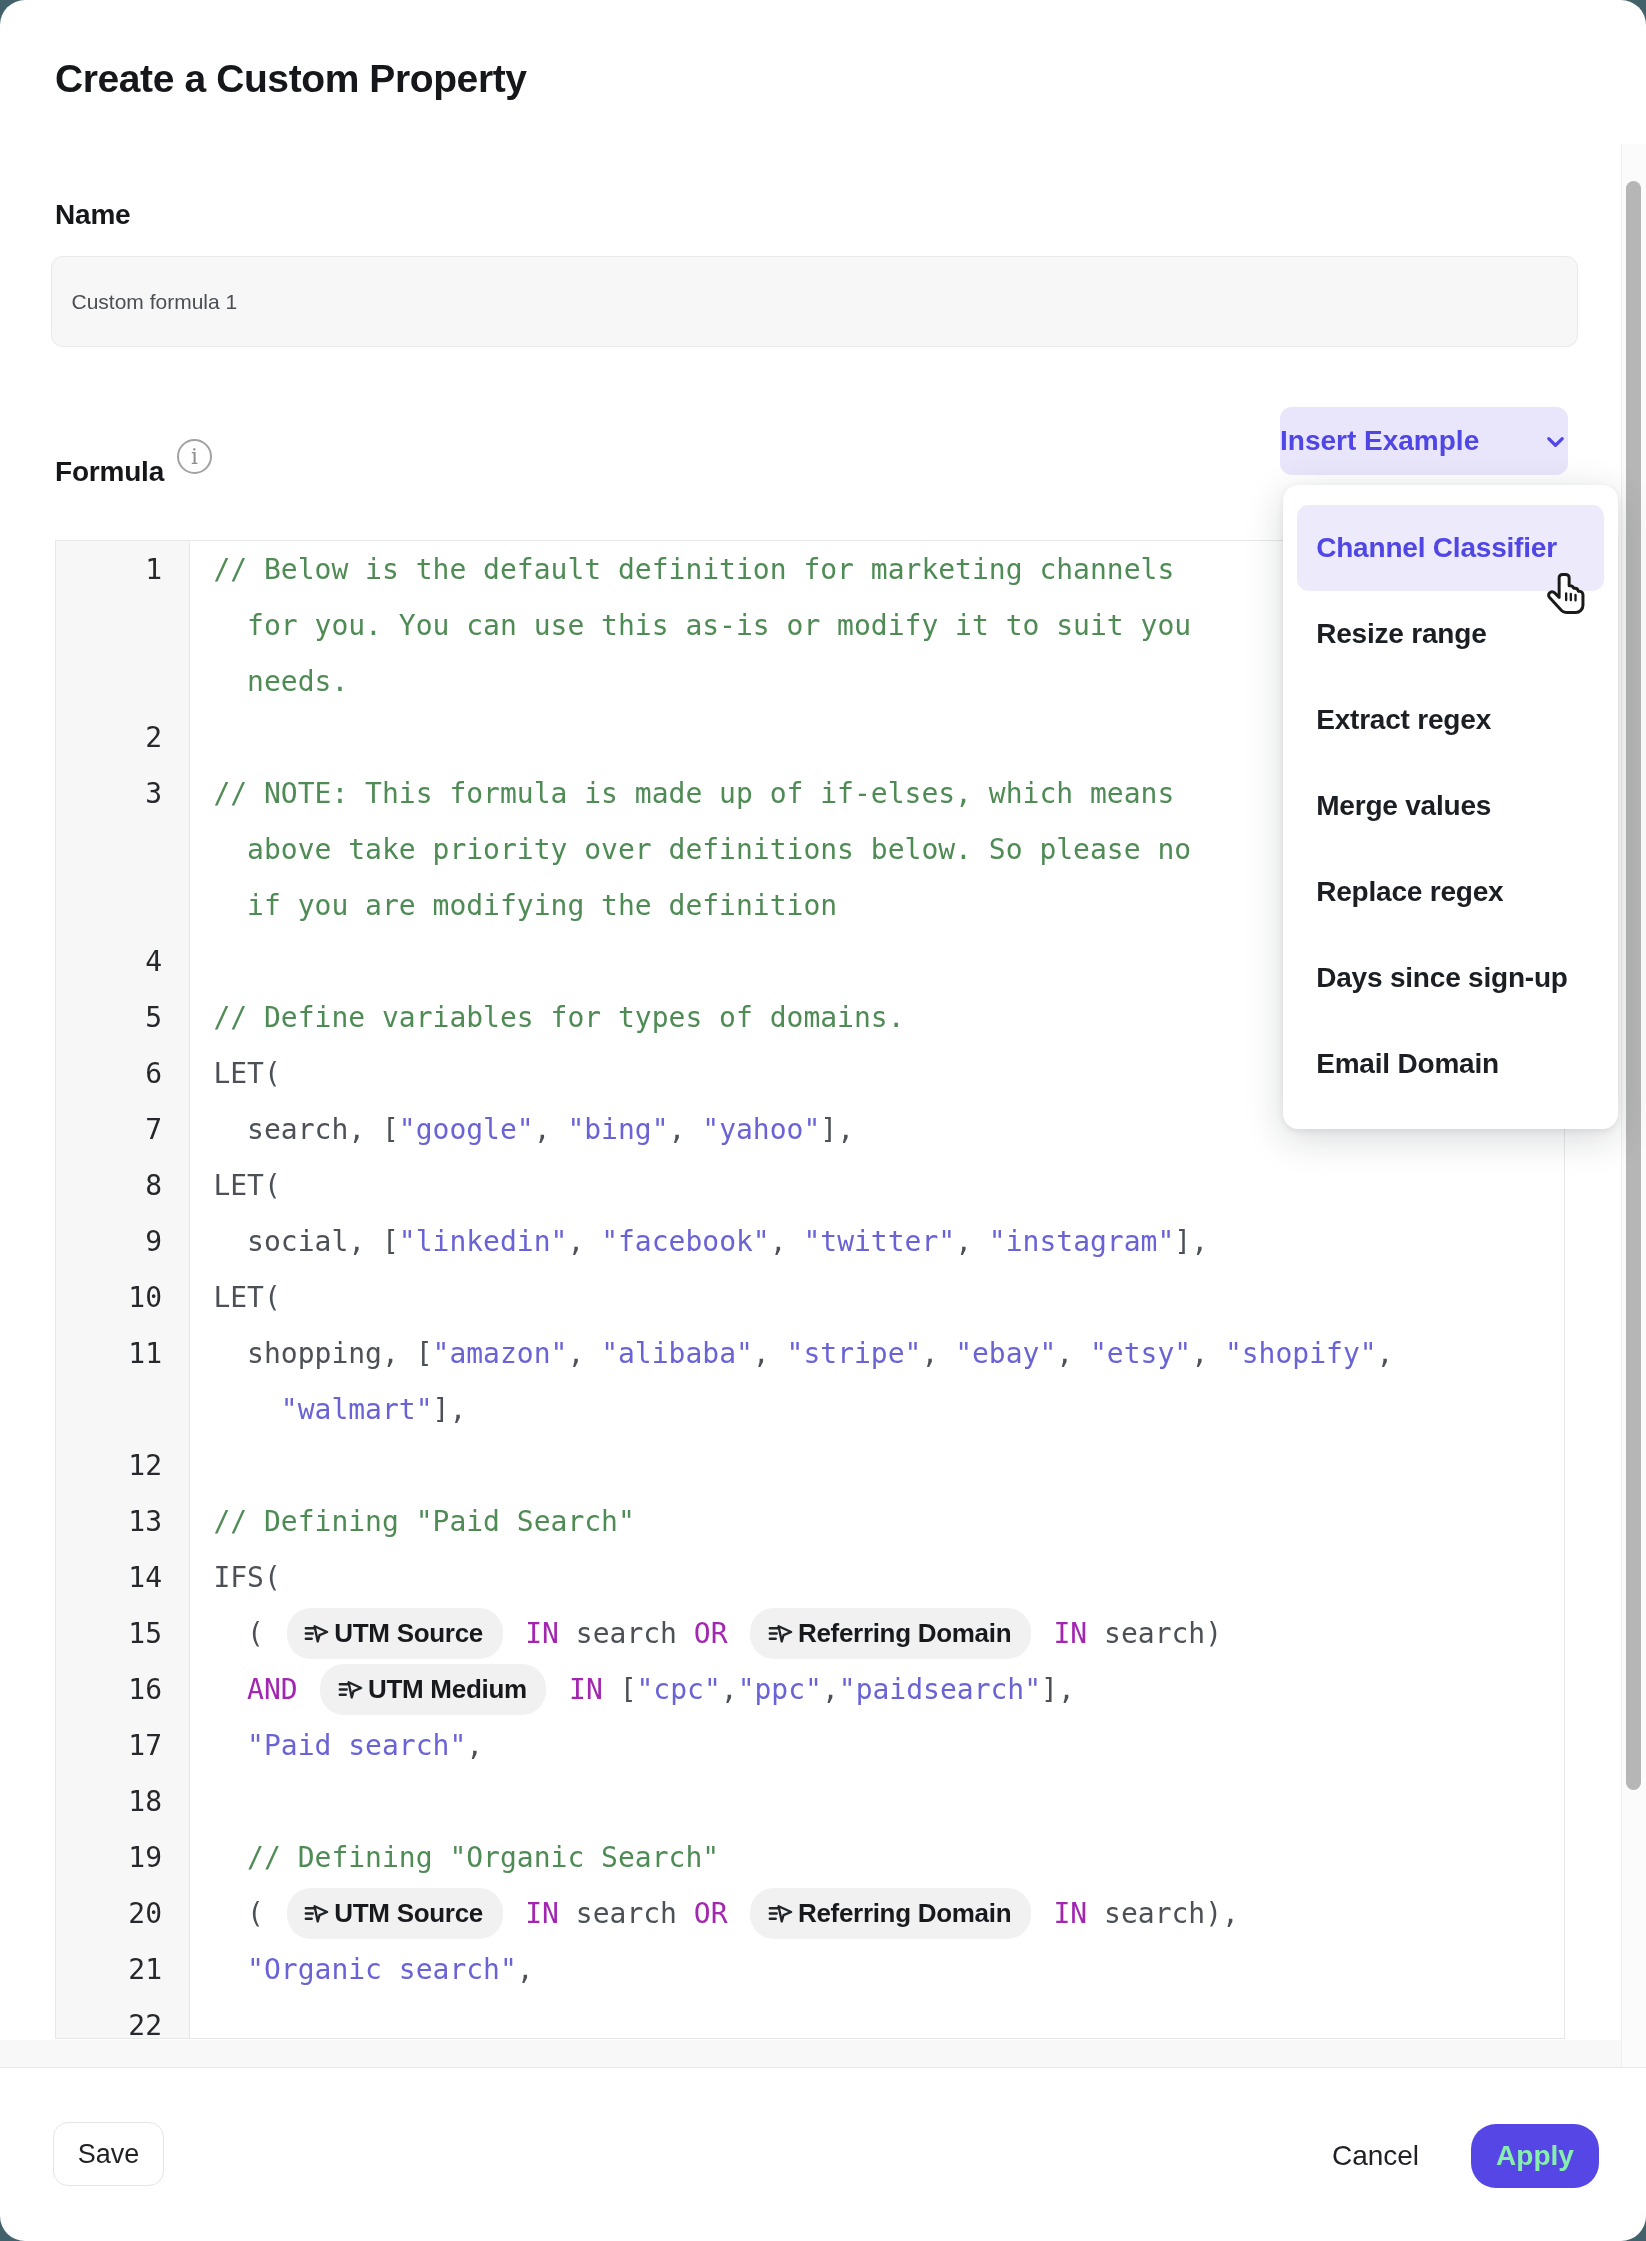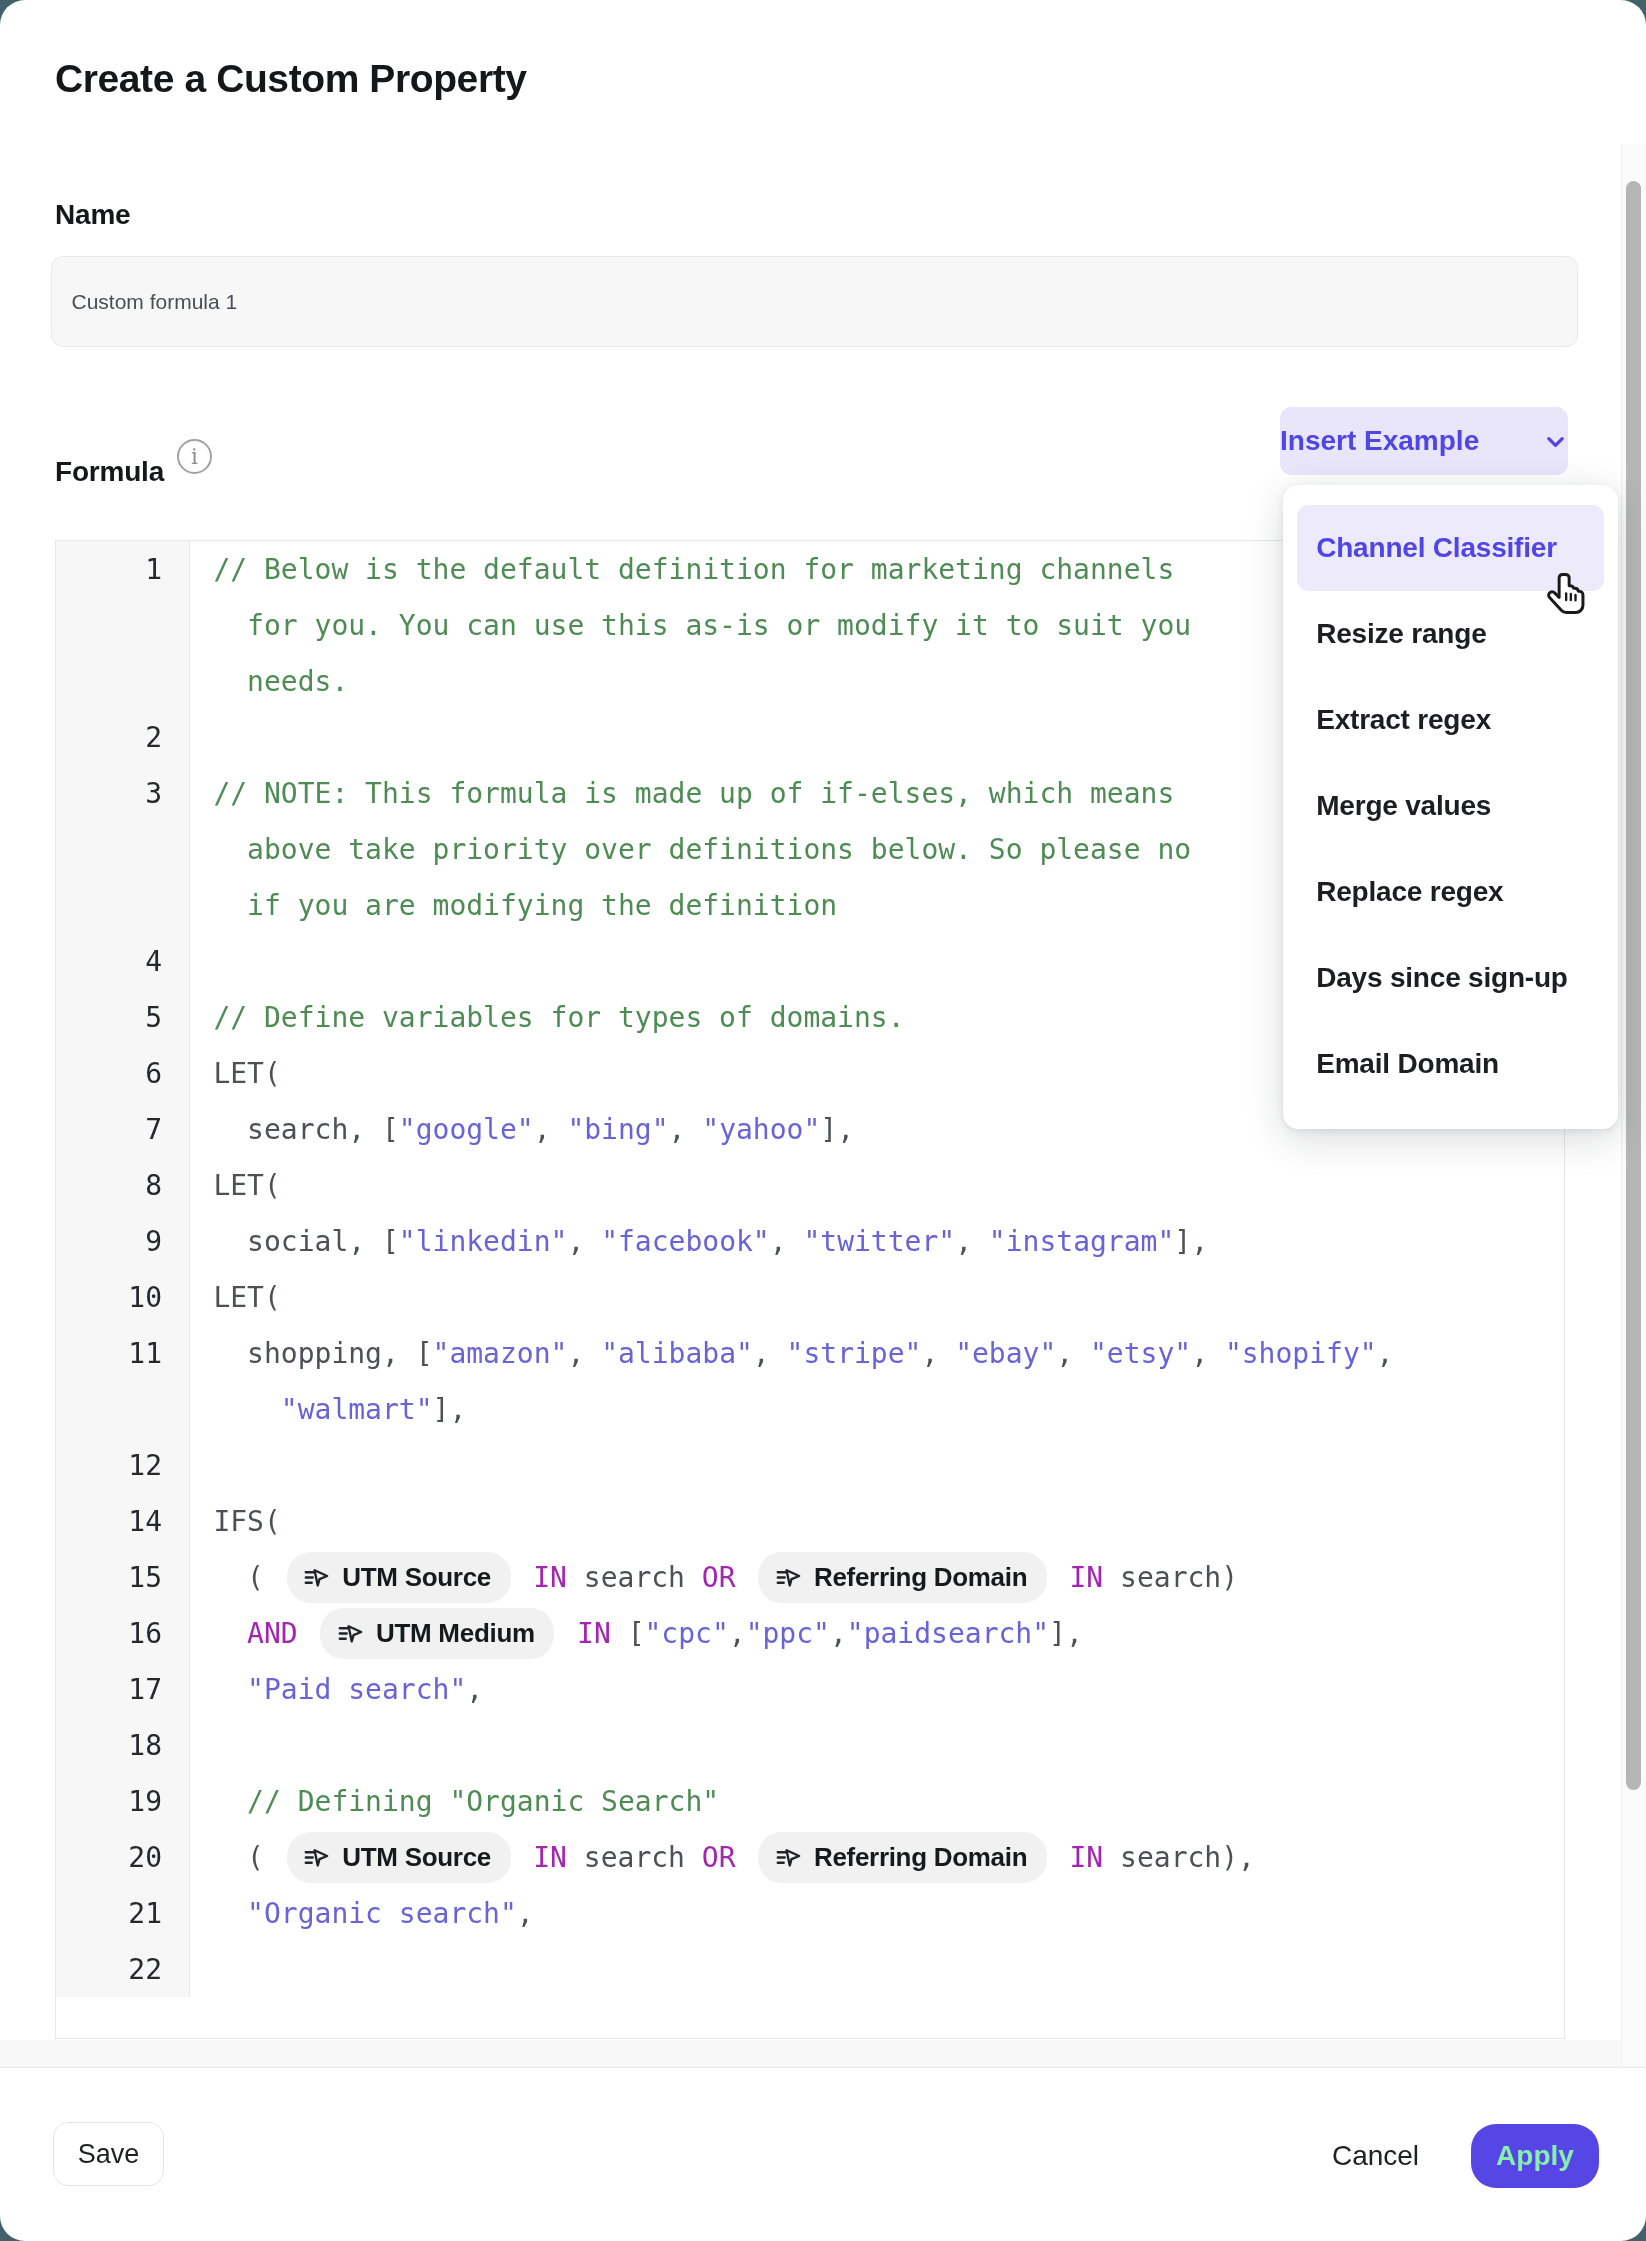--- a/index.html
+++ b/index.html
@@ -50,21 +50,21 @@
   }
   .code-cell{
     flex:1;height:100%;display:flex;align-items:center;padding-left:23.4px;
     font-family:"DejaVu Sans Mono", monospace;font-size:28px;color:#4d5157;white-space:pre;
   }
   .tok-c{color:#4f8b55;}
   .tok-p{color:#4d5157;}
   .tok-s{color:#6a63d6;}
   .tok-k{color:#a226b0;}
   .chip{
-    display:inline-flex;align-items:center;gap:11px;height:51px;padding:0 19.5px 0 15.6px;margin:0 5.9px;
+    display:inline-flex;align-items:center;gap:3px;height:51px;padding:0 19.5px 0 15.6px;margin:0 5.9px;
     background:#f1f1f2;border-radius:24px;
     font-family:"Liberation Sans", sans-serif;font-size:26px;font-weight:600;color:#17191c;letter-spacing:-0.3px;
     white-space:nowrap;
   }
   .chip svg{display:block;flex:0 0 auto;}
   
   .dropdown{
     position:absolute;left:1283px;top:485px;width:335px;height:644px;background:#ffffff;
     border-radius:15.6px;box-shadow:0 9.8px 39px rgba(16,24,40,.16), 0 2px 7.8px rgba(16,24,40,.08);
     padding:19.5px 13.7px;box-sizing:border-box;z-index:40;
@@ -185,20 +185,24 @@
         <div class="gutter-cell">11</div>
         <div class="code-cell"><span class="tok-p">  shopping, [</span><span class="tok-s">"amazon"</span><span class="tok-p">, </span><span class="tok-s">"alibaba"</span><span class="tok-p">, </span><span class="tok-s">"stripe"</span><span class="tok-p">, </span><span class="tok-s">"ebay"</span><span class="tok-p">, </span><span class="tok-s">"etsy"</span><span class="tok-p">, </span><span class="tok-s">"shopify"</span><span class="tok-p">,</span></div>
       </div>
       <div class="code-row">
         <div class="gutter-cell"></div>
         <div class="code-cell"><span class="tok-p">    </span><span class="tok-s">"walmart"</span><span class="tok-p">],</span></div>
       </div>
       <div class="code-row">
         <div class="gutter-cell">12</div>
         <div class="code-cell"></div>
+      </div>
+      <div class="code-row">
+        <div class="gutter-cell">13</div>
+        <div class="code-cell"><span class="tok-c">// Defining "Paid Search"</span></div>
       </div>
       <div class="code-row">
         <div class="gutter-cell">14</div>
         <div class="code-cell"><span class="tok-p">IFS(</span></div>
       </div>
       <div class="code-row">
         <div class="gutter-cell">15</div>
         <div class="code-cell"><span class="tok-p">  ( </span><span class="chip">
             <svg width="29" height="29" viewBox="0 0 30 30">
               <path d="M4 9.5h9 M4 15h7 M4 20.5h6" stroke="#212428" stroke-width="2.6" stroke-linecap="round" fill="none"></path>

